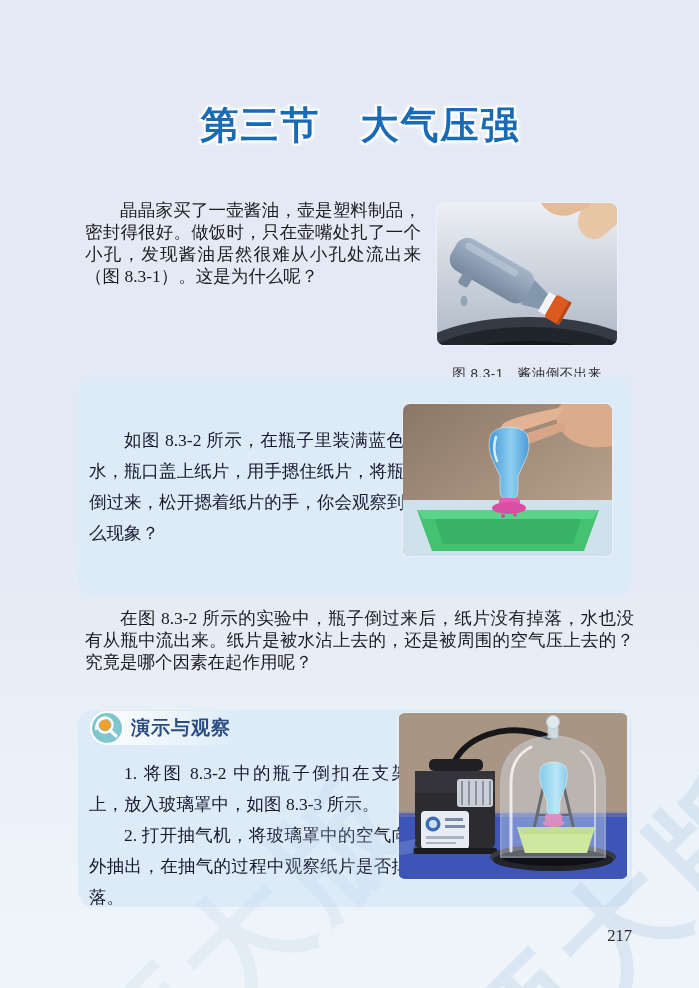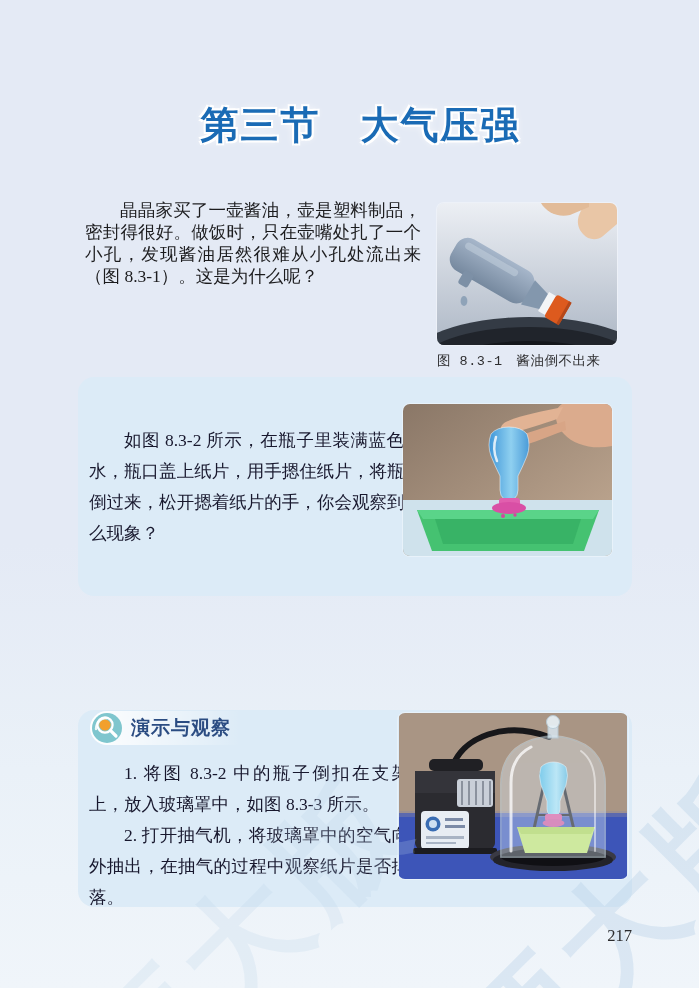--- a/index.html
+++ b/index.html
@@ -21,21 +21,21 @@
   }
   .intro{position:absolute;left:85px;top:199px;width:336px;}
   .middle{position:absolute;left:85px;top:607px;width:549px;}
   .section-heading{
     position:absolute;left:85px;top:325px;margin:0;
     font-size:21px;font-weight:bold;color:#e64f20;letter-spacing:1px;
   }
   .figure{position:absolute;margin:0;}
   .figure .photo{display:block;border-radius:7px;overflow:hidden;box-shadow:0 0 0 1px rgba(255,255,255,.35);}
   .figure figcaption{
-    margin-top:7px;font-size:13.5px;color:#2e2e30;letter-spacing:.5px;font-family:Liberation Mono, monospace;
+    margin-top:20px;text-align:center;font-size:13.5px;color:#2e2e30;letter-spacing:.5px;
   }
   .fig1{left:437px;top:203px;width:180px;}
   .fig2{left:325px;top:27px;width:209px;}
   .fig3{left:320px;top:3px;width:230px;}
   .activity-box{
     position:absolute;left:78px;width:554px;background:#dcebf7;border-radius:16px;
   }
   .do-box{top:377px;height:219px;}
   .demo-box{top:710px;height:197px;}
   .box-header{
@@ -134,20 +134,21 @@
         <path d="M88,30 Q84,41 88,52 Q92,62 97,72 L97,86 Q97,92 101,95 L111,95 Q115,92 115,86 L115,72 Q120,62 124,52 Q128,41 124,30 Q118,23 106,23 Q94,23 88,30 Z" fill="url(#f2water)" stroke="rgba(255,255,255,0.5)" stroke-width="1"></path>
         <path d="M93,33 q-4,12 1,24" stroke="rgba(255,255,255,0.8)" stroke-width="2.5" fill="none" stroke-linecap="round"></path>
         <rect x="96" y="94" width="21" height="9" rx="3" fill="#e15fae"></rect>
         <ellipse cx="106" cy="104" rx="17" ry="6" fill="#d94fa5"></ellipse>
         <circle cx="100" cy="112" r="2" fill="#cf4a9e"></circle>
         <circle cx="112" cy="111" r="1.7" fill="#cf4a9e"></circle>
       </svg>
     </figure>
   </section>
 
+  <p class="body-text middle">在图 8.3-2 所示的实验中，瓶子倒过来后，纸片没有掉落，水也没有从瓶中流出来。纸片是被水沾上去的，还是被周围的空气压上去的？究竟是哪个因素在起作用呢？</p>
 
   <section class="activity-box demo-box">
     <div class="box-header">
       <span class="icon-circle teal">
         <svg width="30" height="30" viewBox="0 0 30 30">
           <path d="M4,16 A 11,11 0 0 1 15,5" stroke="rgba(255,255,255,0.85)" stroke-width="2.4" fill="none" stroke-linecap="round"></path>
           <circle cx="13" cy="12" r="5.6" fill="#f2a02c"></circle>
           <circle cx="13" cy="12" r="7.6" stroke="#ffffff" stroke-width="2.2" fill="none"></circle>
           <line x1="18.6" y1="17.6" x2="24" y2="23" stroke="#ffffff" stroke-width="3.2" stroke-linecap="round"></line>
         </svg>

